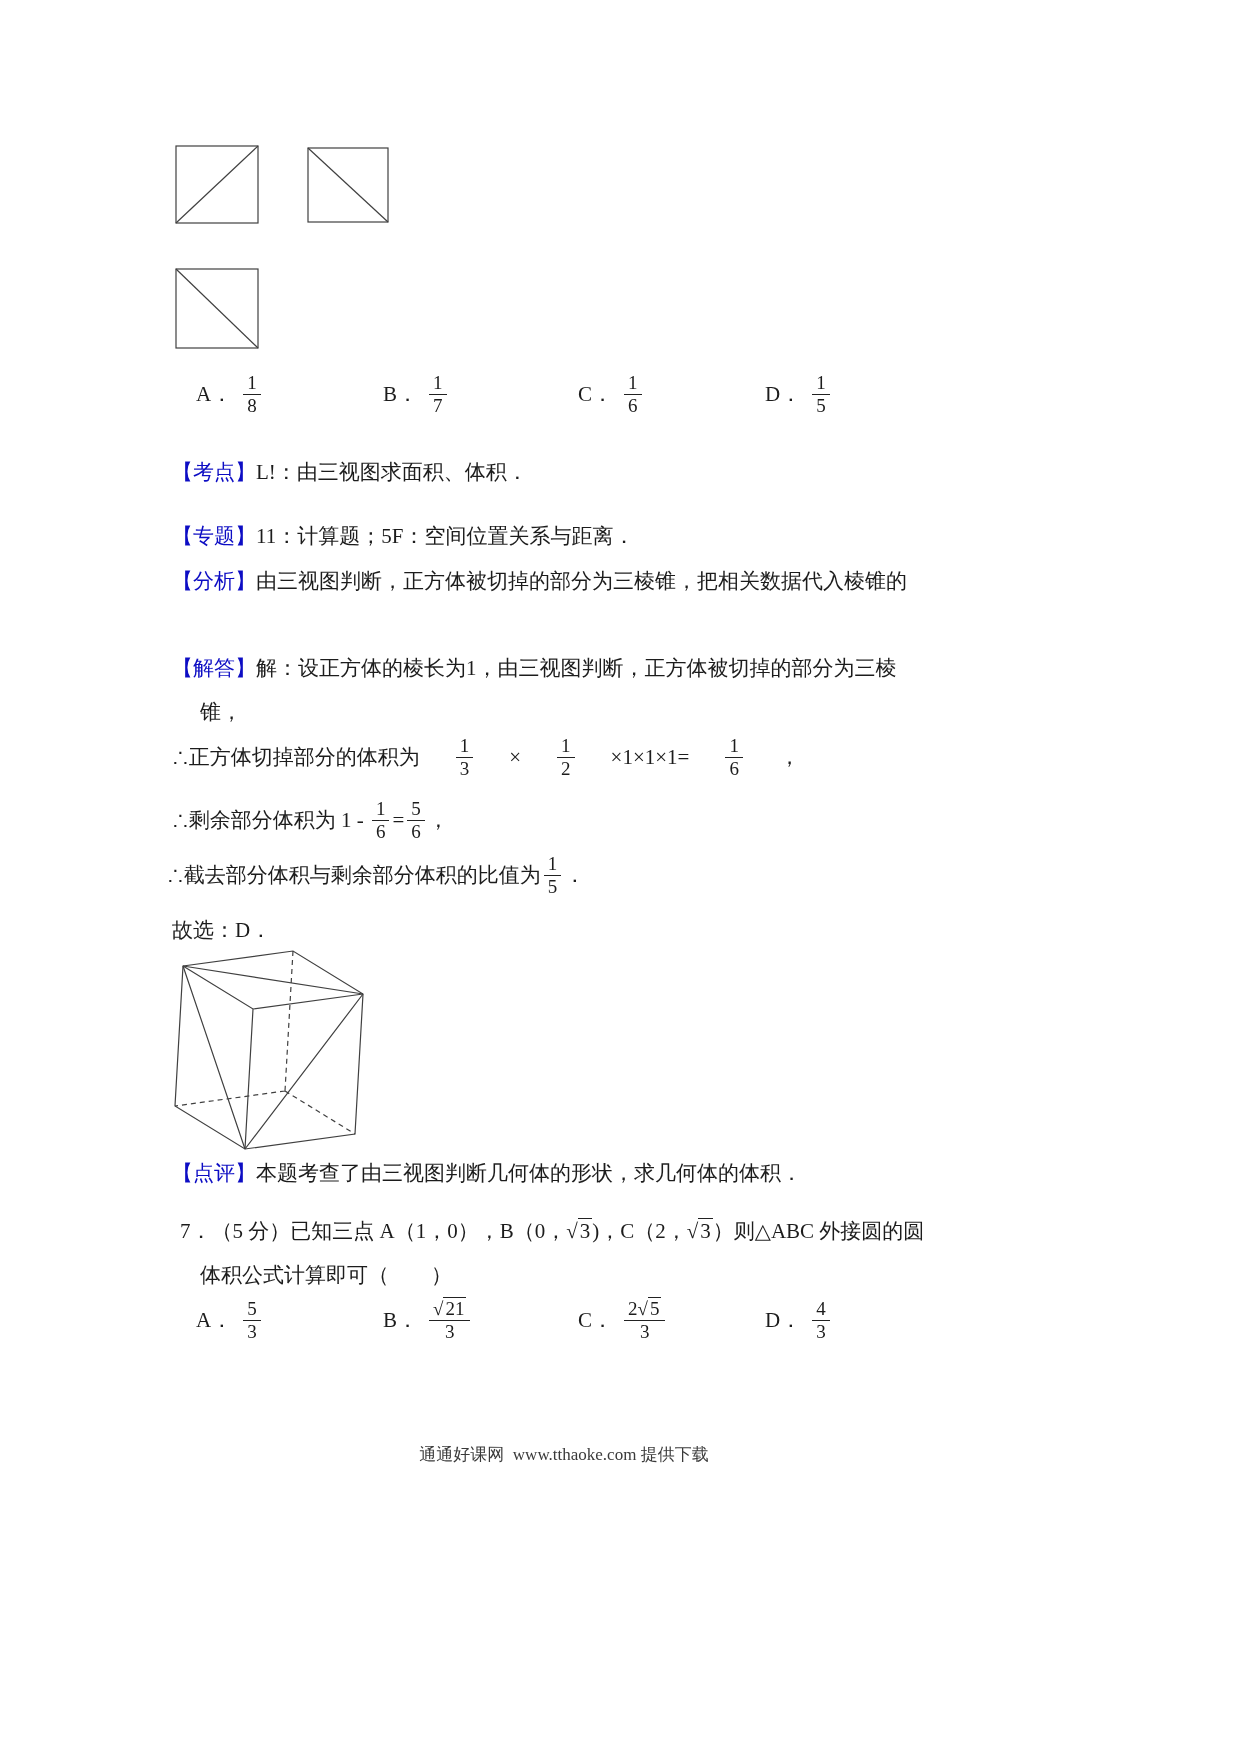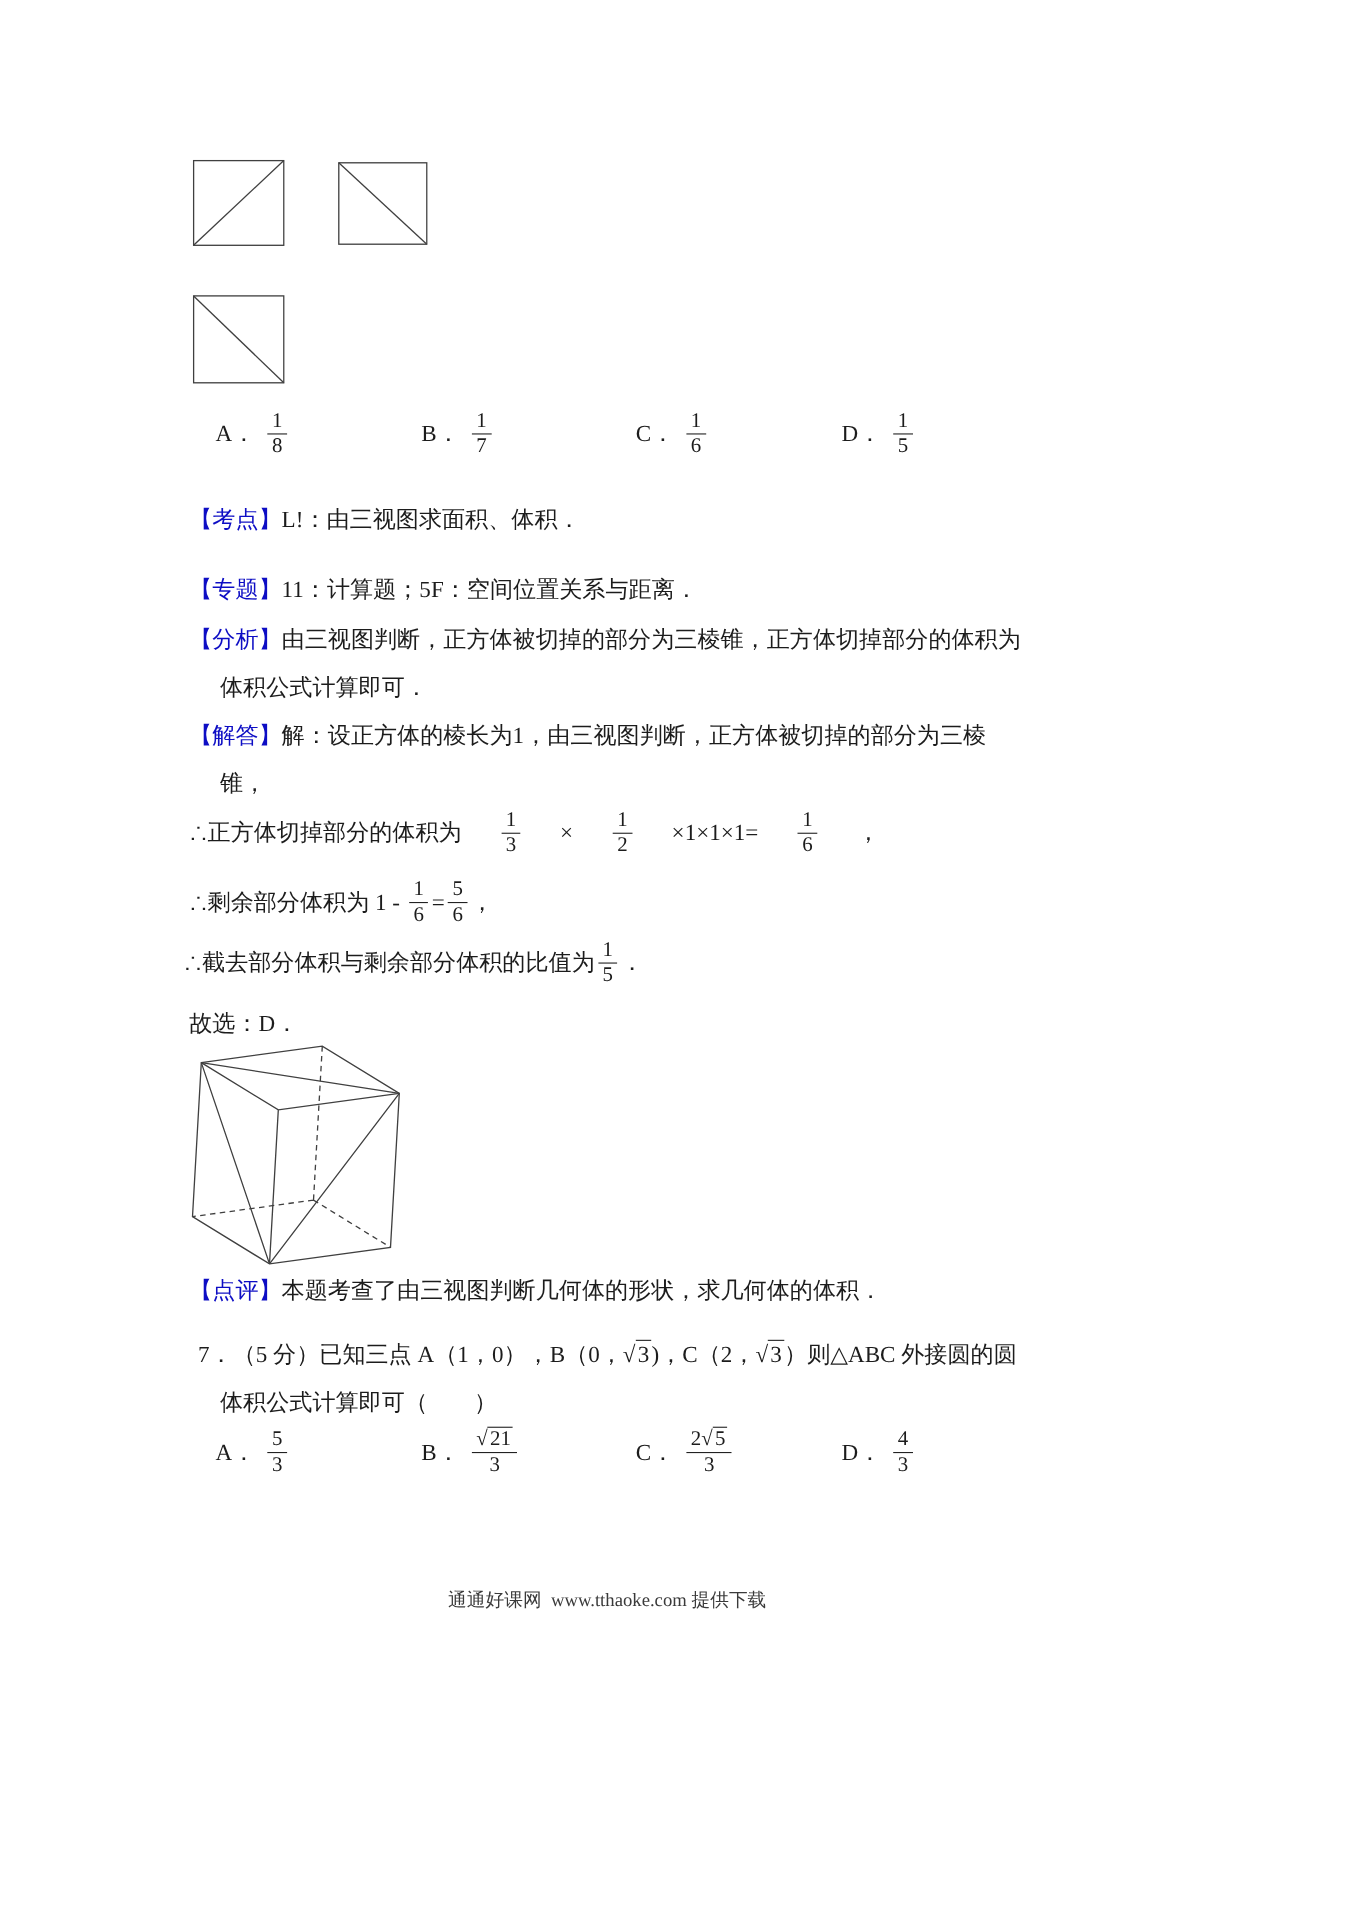--- a/index.html
+++ b/index.html
@@ -12,21 +12,21 @@
   .step{display:flex;align-items:center;white-space:pre;}
   .frac{display:inline-flex;flex-direction:column;vertical-align:middle;text-align:center;
         margin:0 3px;font-size:19px;line-height:1.15;}
   .frac .num{display:block;padding:0 4px;}
   .frac .den{display:block;border-top:1.3px solid #222;padding:0 4px;}
   .sqrt{white-space:nowrap;}
   .sqrt .radicand{border-top:1.3px solid #222;padding:0 2px;}
   .optrow{position:absolute;height:56px;width:900px;}
   .opt{position:absolute;top:0;display:flex;align-items:center;white-space:pre;}
   .opt .lbl{margin-right:8px;}
-  .footer{position:absolute;width:1104px;left:0;text-align:center;font-size:17px;color:#3a3a3a;white-space:pre;}
+  .footer{position:absolute;width:1104px;left:0;text-align:center;font-size:17px;color:#3a3a3a;white-space:pre;padding-left:12px;}
   svg{display:block;}
 </style>
 </head>
 <body>
 
 <div class="page">
 
   <svg class="abs" style="left:175px;top:145px;" width="84" height="80" viewBox="0 0 84 80">
     <g fill="none" stroke="#404040" stroke-width="1.2">
       <rect x="1" y="1" width="82" height="77"></rect>
@@ -80,23 +80,22 @@
   <div class="abs line" style="left:172px;top:457px;">
     <span class="tag">【考点】</span><span>L!：由三视图求面积、体积．</span>
   </div>
 
   <div class="abs line" style="left:172px;top:521px;">
     <span class="tag">【专题】</span><span>11：计算题；5F：空间位置关系与距离．</span>
   </div>
 
   <div class="abs" style="left:172px;top:566px;">
     <div class="line">
-      <span class="tag">【分析】</span><span>由三视图判断，正方体被切掉的部分为三棱锥，正方体切掉部分的体积为</span>
+      <span class="tag">【分析】</span><span>由三视图判断，正方体被切掉的部分为三棱锥，把相关数据代入棱锥的</span>
     </div>
-    <div class="line cont" style="padding-left:28px;">体积公式计算即可．</div>
   </div>
 
   <div class="abs" style="left:172px;top:653px;">
     <div class="line">
       <span class="tag">【解答】</span><span>解：设正方体的棱长为1，由三视图判断，正方体被切掉的部分为三棱</span>
     </div>
     <div class="line cont" style="padding-left:28px;">锥，</div>
   </div>
 
   <div class="abs step" style="left:172px;top:735px;gap:33px;">

